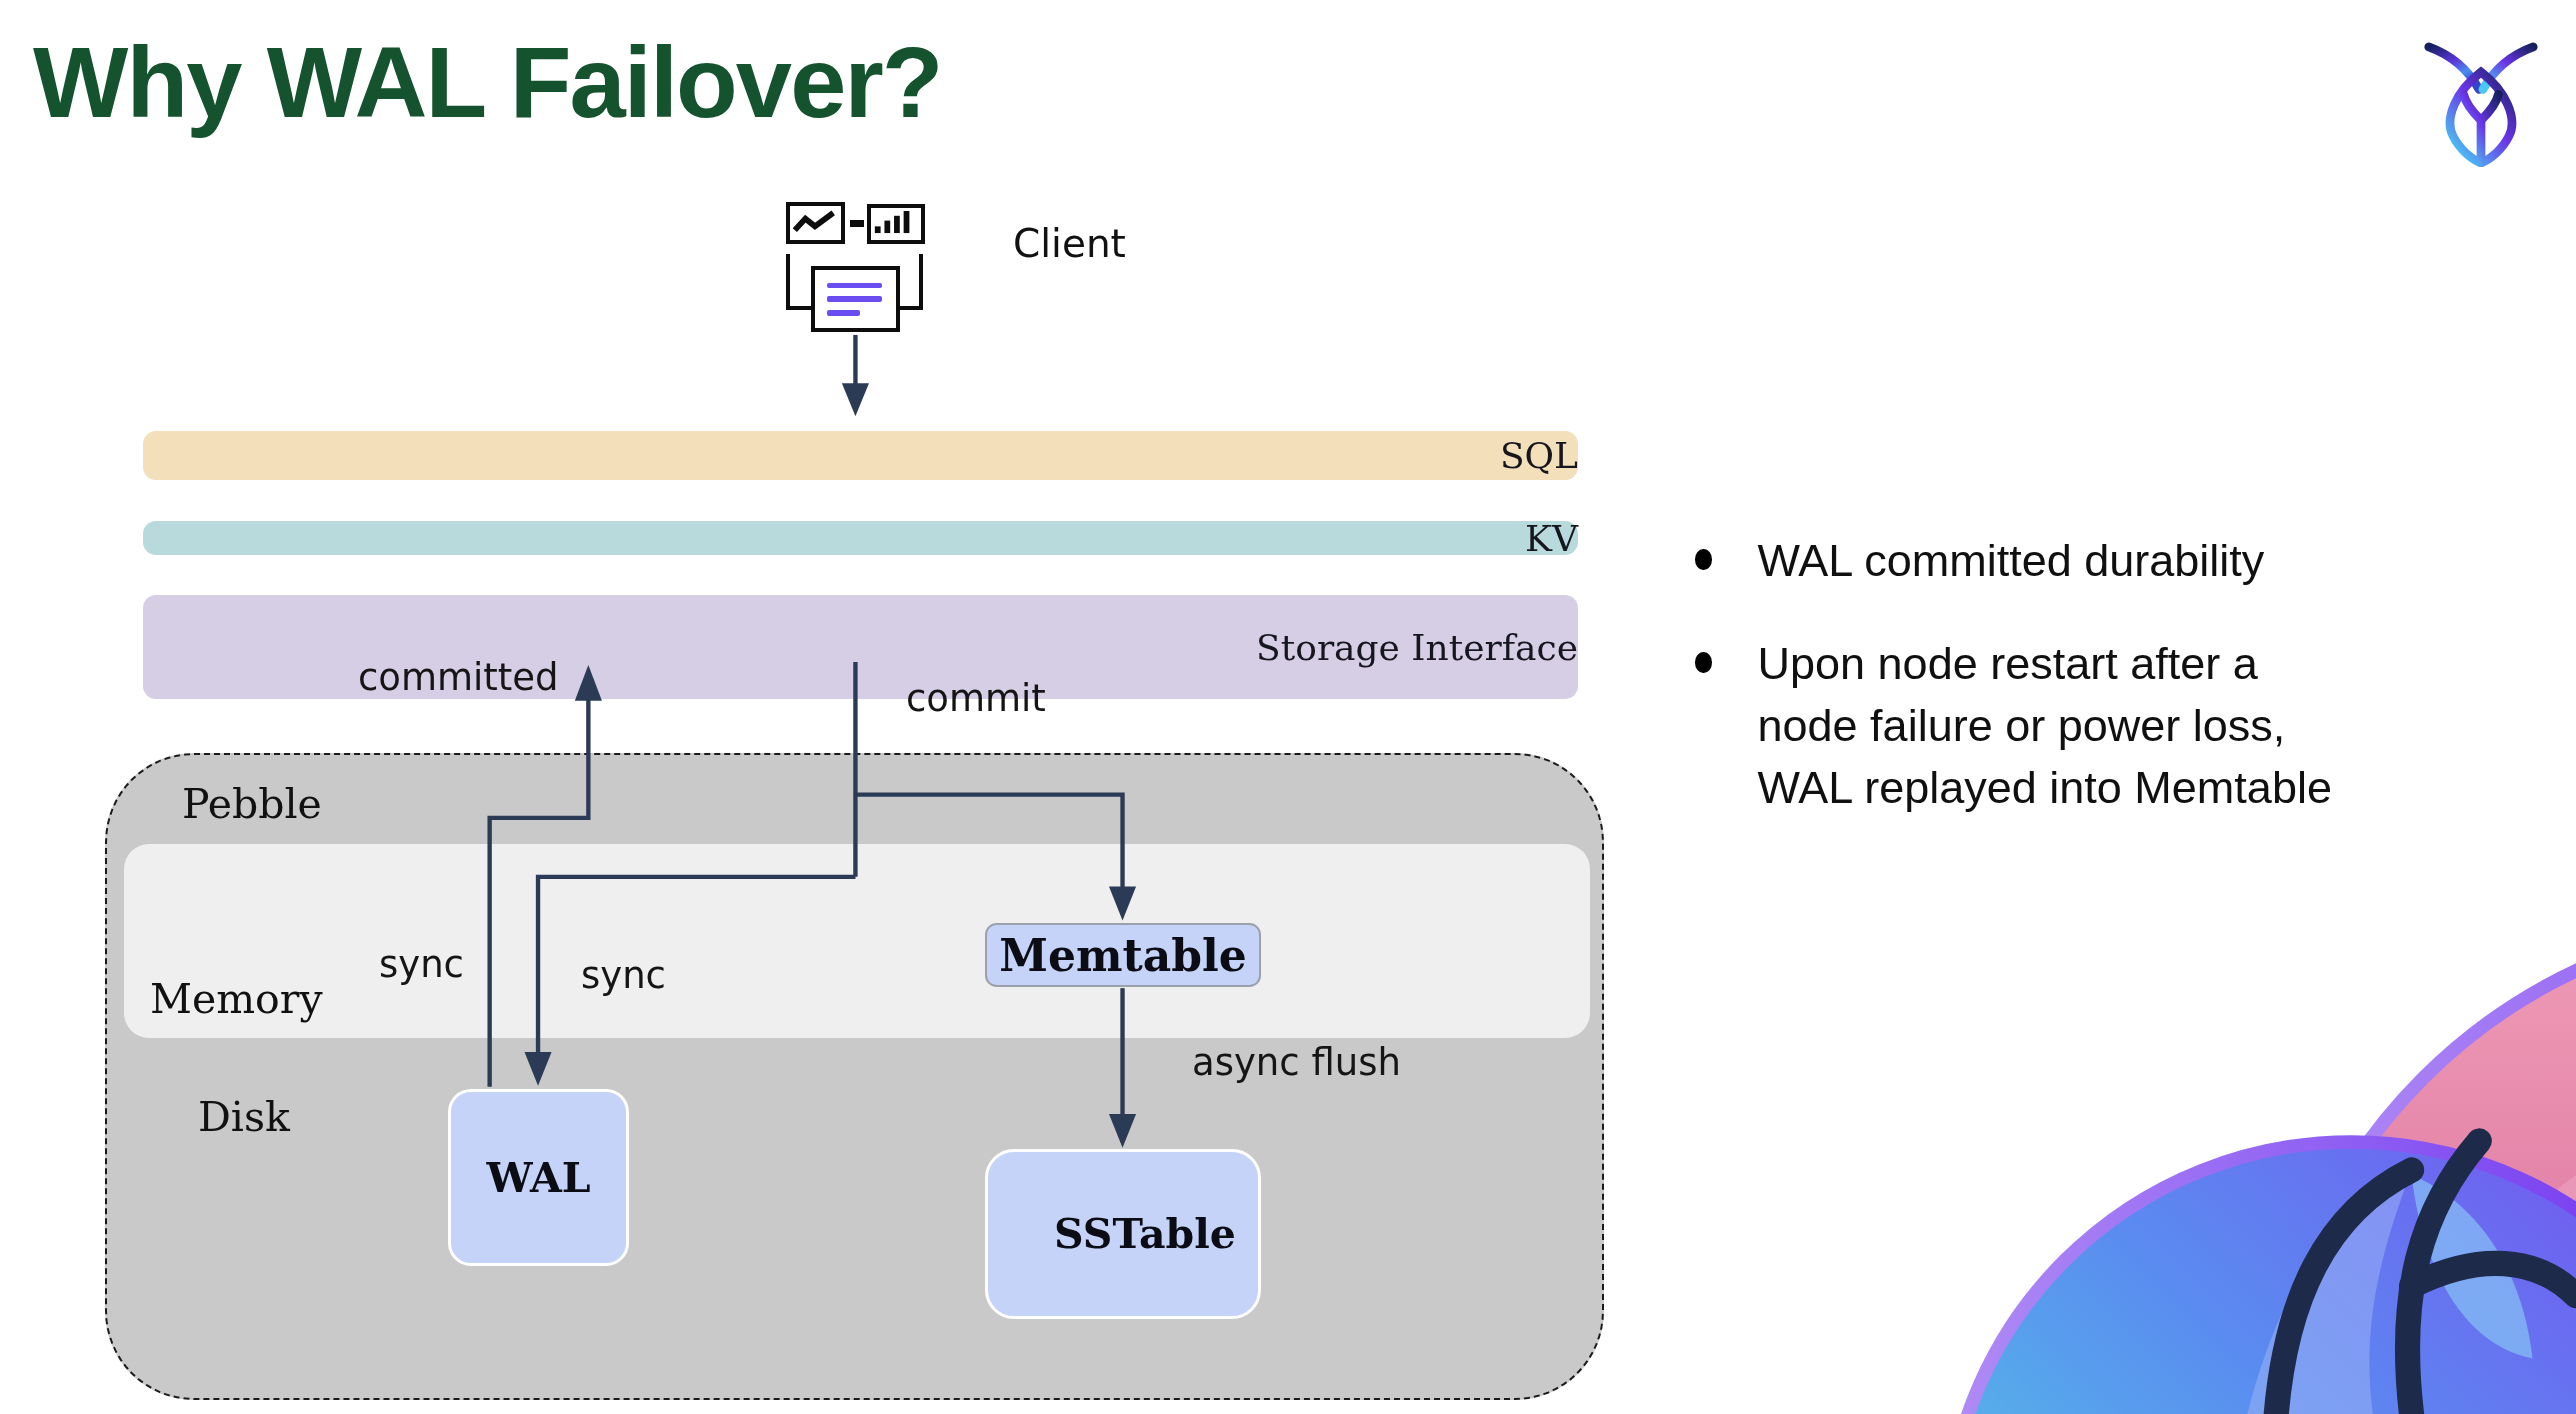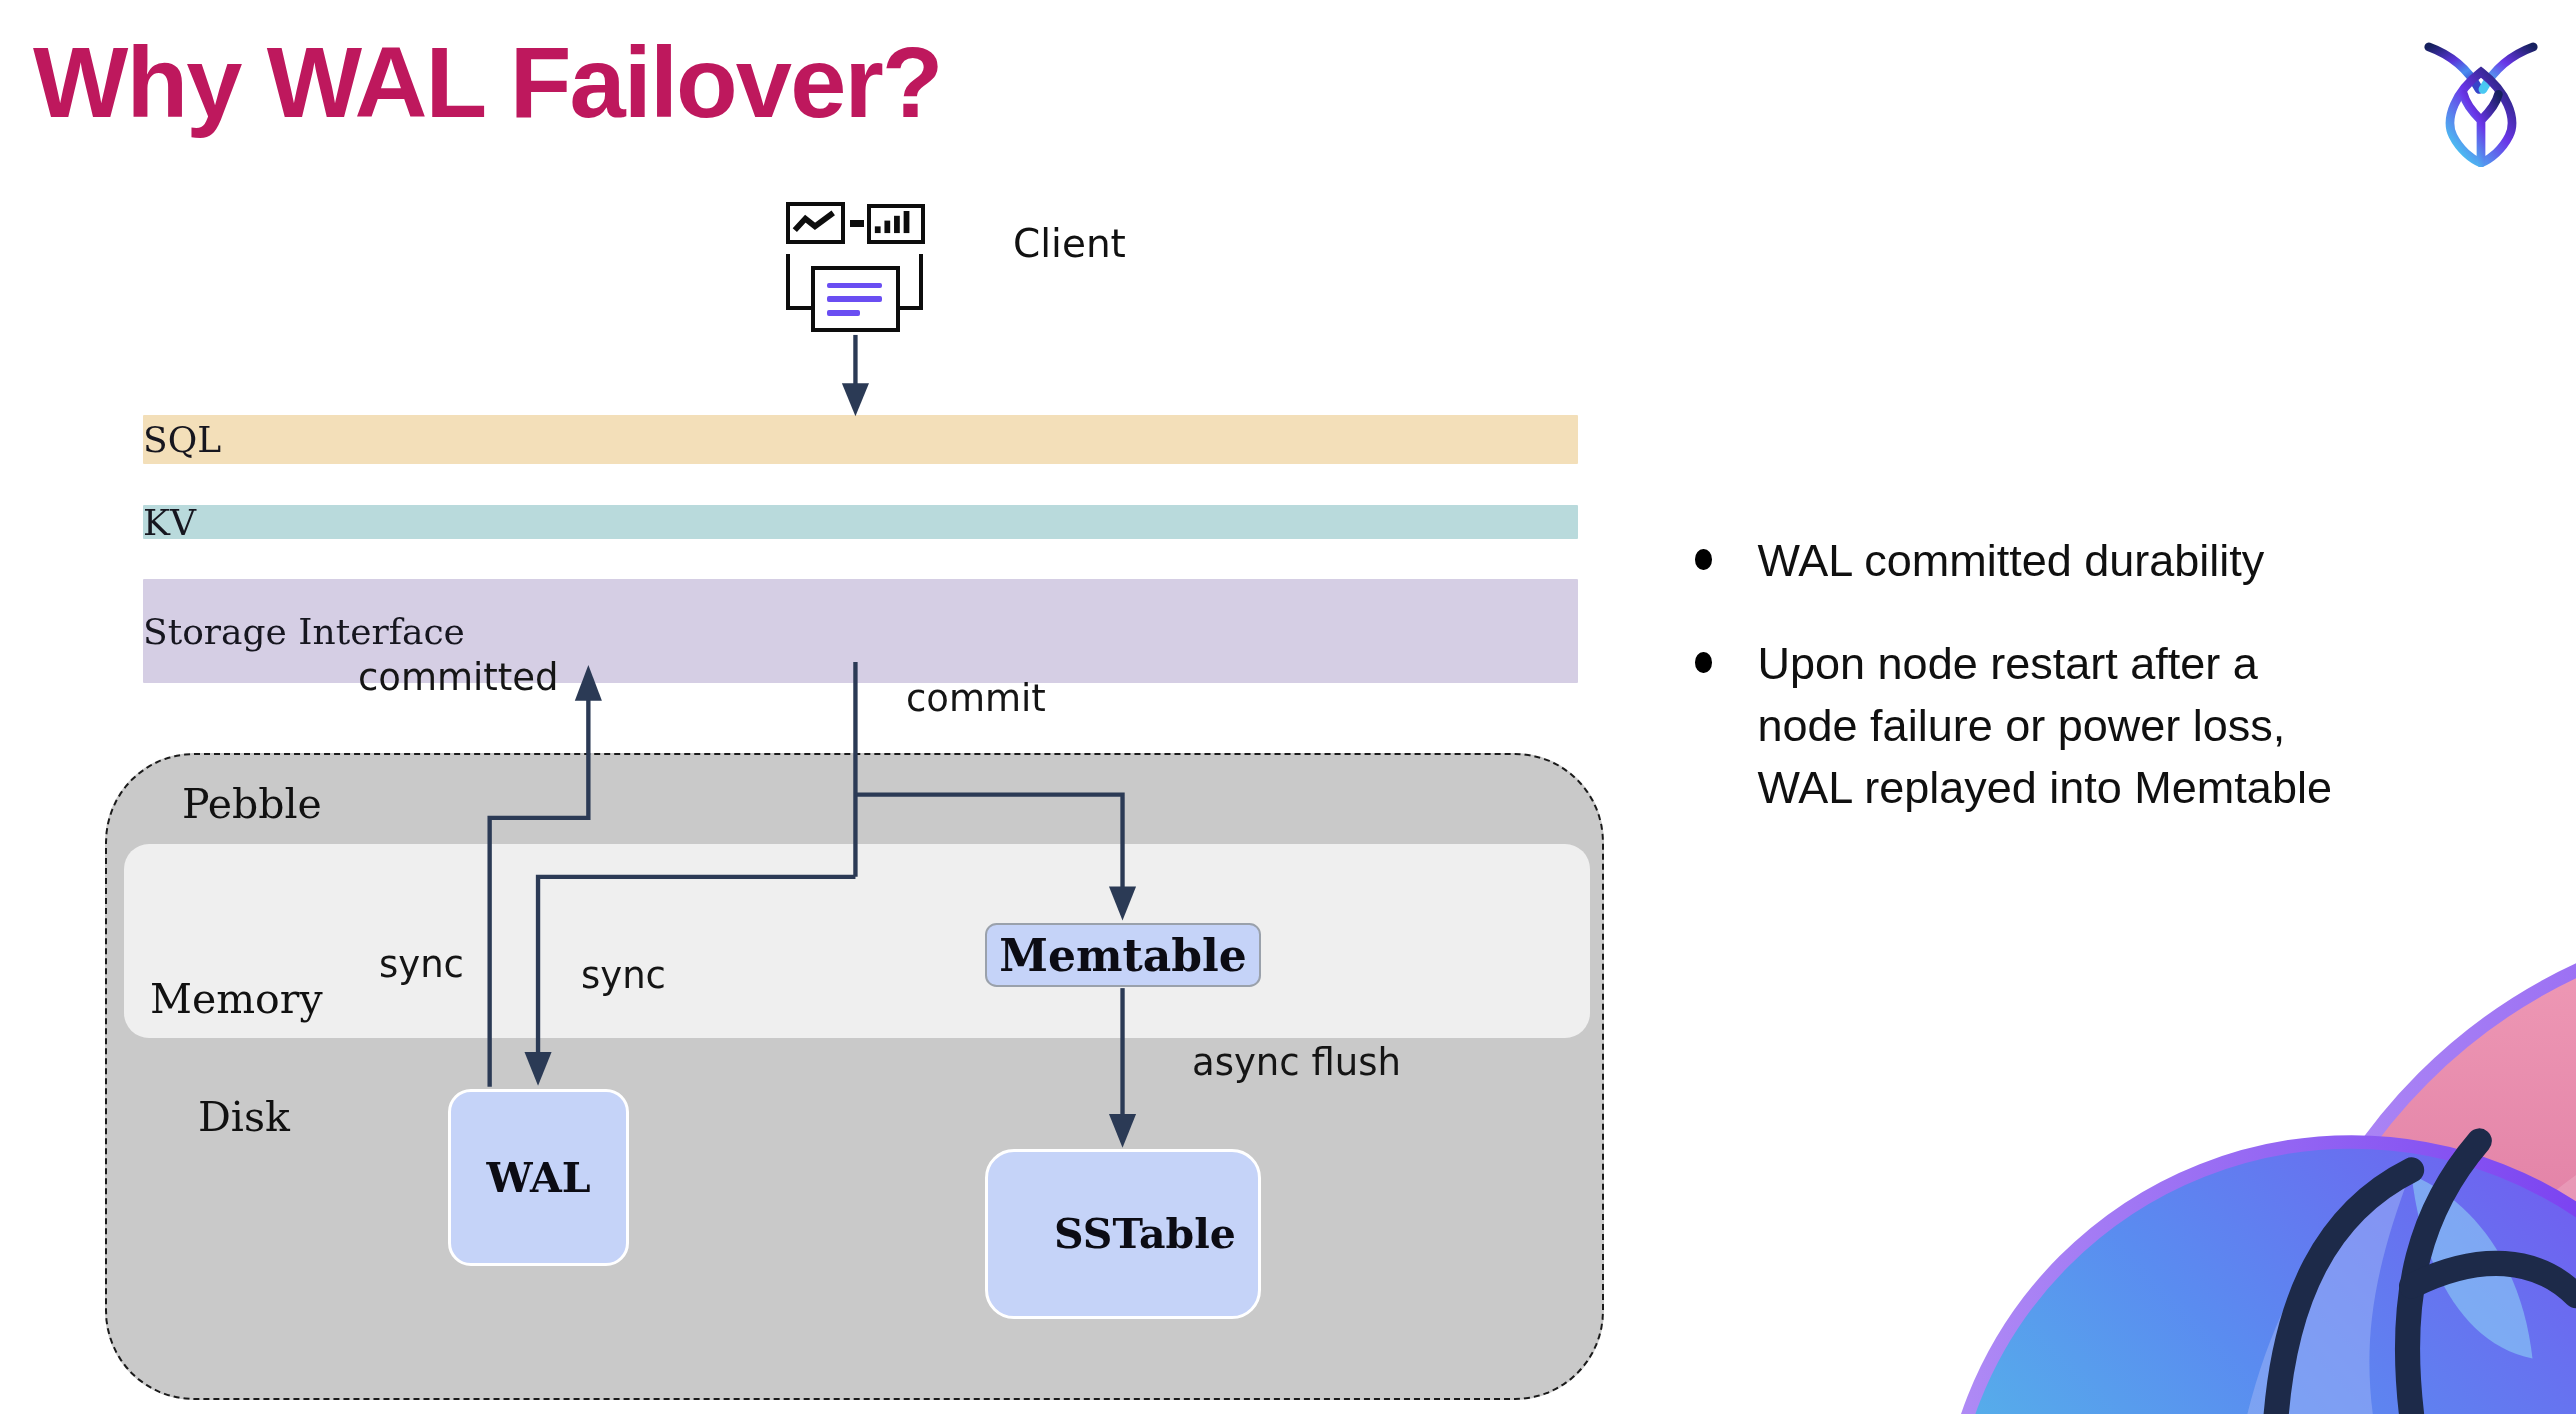--- a/index.html
+++ b/index.html
@@ -2,33 +2,33 @@
 <html><head>
 <meta charset="utf-8">
 <style>
   html,body{margin:0;padding:0;background:#fff;}
   #stage{position:relative;width:2576px;height:1415px;background:#ffffff;overflow:hidden;
          font-family:"DejaVu Sans",sans-serif;}
   .abs{position:absolute;}
 
   
   #title{left:33px;top:25px;font-family:"Liberation Sans",sans-serif;font-weight:bold;
-         font-size:101px;letter-spacing:-1.9px;color:#be185d;}
+         font-size:101px;letter-spacing:-1.9px;color:#14532d;}
 
   
   .cl-frame{border:4.8px solid #0d0d0d;background:#fff;box-sizing:border-box;}
   #cl-dash{width:13.5px;height:6.8px;background:#0d0d0d;}
   .bracket{position:absolute;box-sizing:border-box;}
   #cl-doc{z-index:3;}
   .purple-line{position:absolute;height:5.8px;background:#6a4ef2;border-radius:1.9px;}
   #client-label{font-size:39px;color:#111;}
 
   
-  .bar{left:143px;width:1435px;border-radius:1px;display:flex;align-items:center;justify-content:flex-start;
-       font-family:"DejaVu Serif",serif;font-size:36px;color:#16161f;z-index:1;}
+  .bar{left:143px;width:1435px;border-radius:13px;display:flex;align-items:center;justify-content:flex-end;
+       font-family:"DejaVu Serif",serif;font-size:36px;color:#16161f;z-index:1;margin-top:16px;}
   #bar-sql{top:415px;height:49px;background:#f3dfb9;}
   #bar-kv{top:505px;height:34px;background:#b9dadc;}
   #bar-storage{top:579px;height:104px;background:#d5cee4;}
 
   
   #pebble{left:105px;top:753px;width:1499px;height:647px;background:#c9c9c9;
           border:2.9px dashed #1a1a1a;border-radius:89px;box-sizing:border-box;z-index:0;}
   #memory-band{left:124px;top:844px;width:1466px;height:194px;background:#efefef;border-radius:25px;z-index:1;}
   .pebble-label{font-family:"DejaVu Serif",serif;font-size:41px;color:#111;z-index:4;}
   #pebble-label{left:182px;top:780px;}

